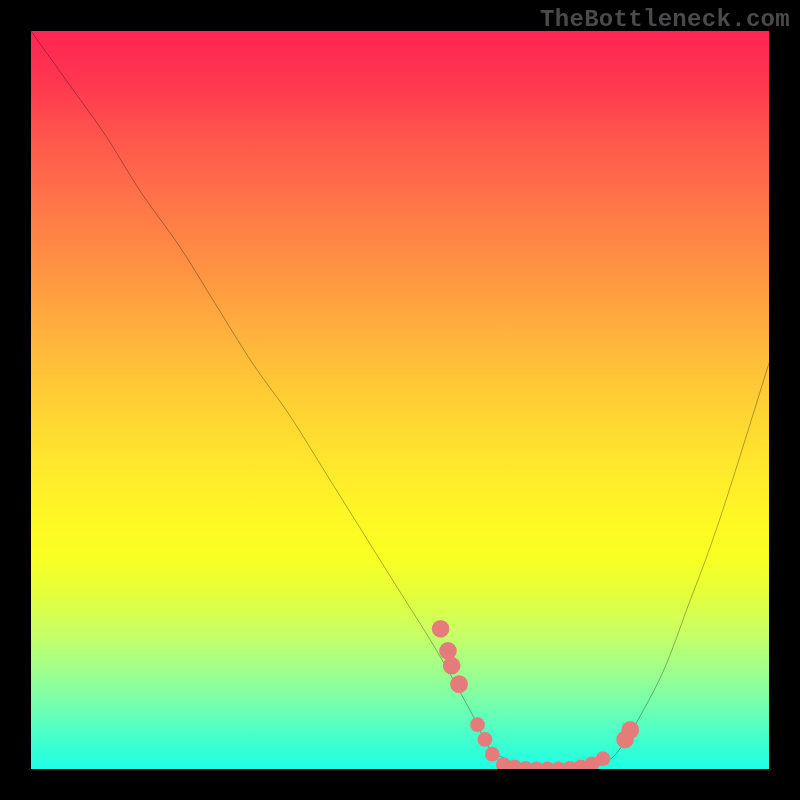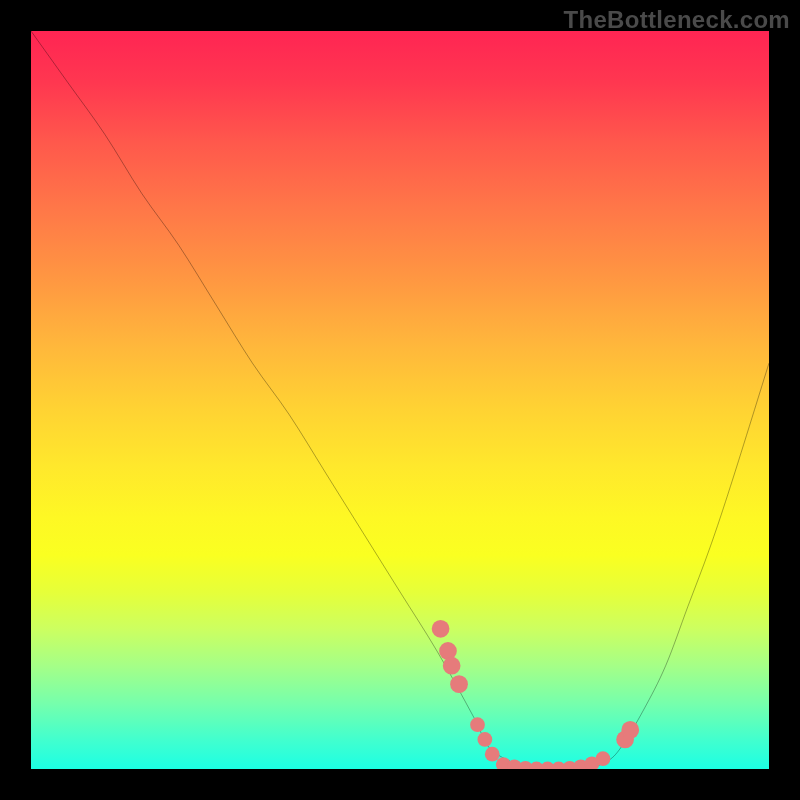--- a/index.html
+++ b/index.html
@@ -9,20 +9,21 @@
     height: 800px;
     background: #000;
     overflow: hidden;
     font-family: Arial, Helvetica, sans-serif;
   }
   .frame {
     position: relative;
     width: 800px;
     height: 580px;
     background: #000;
+    font-family: Liberation Mono, monospace;
   }
   .watermark {
     position: absolute;
     top: 6px;
     right: 10px;
     font-size: 24px;
     font-weight: 600;
     color: #4a4a4a;
     letter-spacing: 0.3px;
     z-index: 40;

